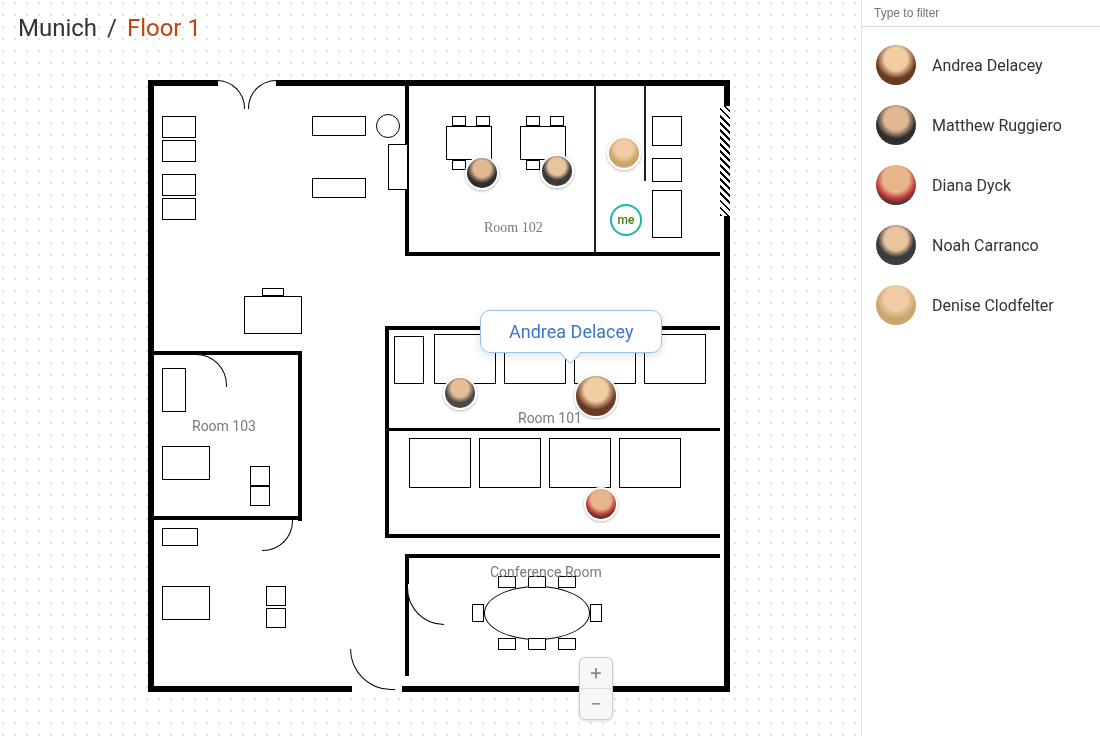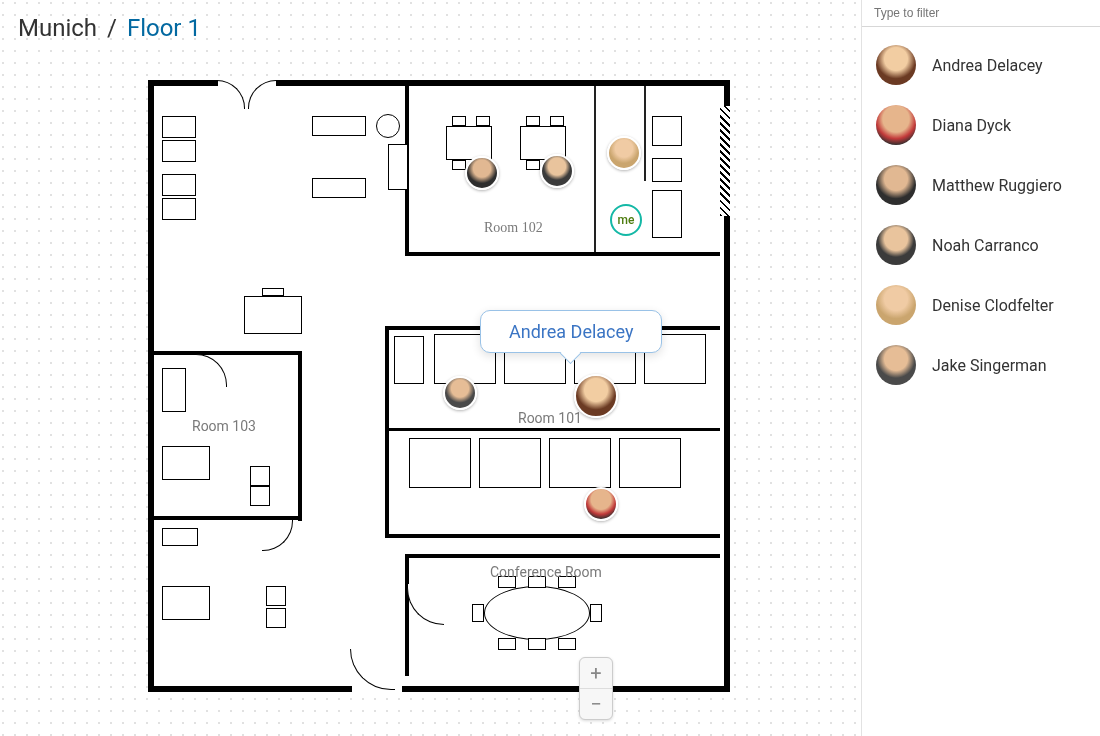--- a/index.html
+++ b/index.html
@@ -2,21 +2,21 @@
 <html><head>
 <meta charset="utf-8">
 <style>
   html,body{margin:0;padding:0;font-family:-apple-system,BlinkMacSystemFont,"Segoe UI",Roboto,Helvetica,Arial,sans-serif;background:#fff;color:#333;}
   .app{display:flex;width:1100px;height:736px;position:relative;}
   
   .canvas-wrap{flex:1;position:relative;overflow:hidden;}
   .breadcrumb{position:absolute;top:14px;left:18px;font-size:24px;font-weight:400;z-index:20;}
   .breadcrumb .loc{color:#333;}
   .breadcrumb .sep{color:#333;margin:0 4px;}
-  .breadcrumb .floor{color:#0369a1;}
+  .breadcrumb .floor{color:#c2410c;}
   .dotgrid{position:absolute;inset:0;background-image:radial-gradient(circle,#e1e1e1 1px,transparent 1px);background-size:12px 12px;background-position:-3px -3px;}
   .floorplate{position:absolute;left:148px;top:80px;width:570px;height:600px;background:#fff;border:6px solid #000;}
   .floorplate .line{position:absolute;background:#000;}
   .floorplate .thin{background:#222;}
   .room-label{position:absolute;color:#7a7a7a;font-size:14px;}
   .avatar{position:absolute;width:30px;height:30px;border-radius:50%;box-shadow:0 1px 3px rgba(0,0,0,.3);border:2px solid #fff;}
   .avatar.big{width:40px;height:40px;}
   .me-badge{position:absolute;width:28px;height:28px;border:2px solid #14b8a6;border-radius:50%;background:#fff;color:#4d7c0f;font-size:12px;display:flex;align-items:center;justify-content:center;font-weight:500;}
   .tooltip{position:absolute;background:#fff;border:1px solid #99c2e7;border-radius:10px;box-shadow:0 3px 10px rgba(0,0,0,.12);padding:10px 28px;font-size:18px;color:#3b75c4;white-space:nowrap;z-index:15;}
   .tooltip::after{content:"";position:absolute;left:50%;bottom:-9px;margin-left:-8px;width:14px;height:14px;background:#fff;border-right:1px solid #99c2e7;border-bottom:1px solid #99c2e7;transform:rotate(45deg);}
@@ -178,35 +178,31 @@
   </div>
 
   <div class="side">
     <input class="filter" placeholder="Type to filter" style="">
     <div class="people" id="people-list">
         <div class="person">
           <div class="pic c0"></div>
           <div class="name">Andrea Delacey</div>
         </div>
         <div class="person">
+          <div class="pic c1"></div>
+          <div class="name">Matthew Ruggiero</div>
+        </div>
+        <div class="person">
           <div class="pic c2"></div>
           <div class="name">Diana Dyck</div>
         </div>
         <div class="person">
-          <div class="pic c1"></div>
-          <div class="name">Matthew Ruggiero</div>
-        </div>
-        <div class="person">
           <div class="pic c3"></div>
           <div class="name">Noah Carranco</div>
         </div>
         <div class="person">
           <div class="pic c5"></div>
           <div class="name">Denise Clodfelter</div>
         </div>
-        <div class="person">
-          <div class="pic c6"></div>
-          <div class="name">Jake Singerman</div>
-        </div>
       </div>
   </div>
 
 </div>
 
 </body></html>

